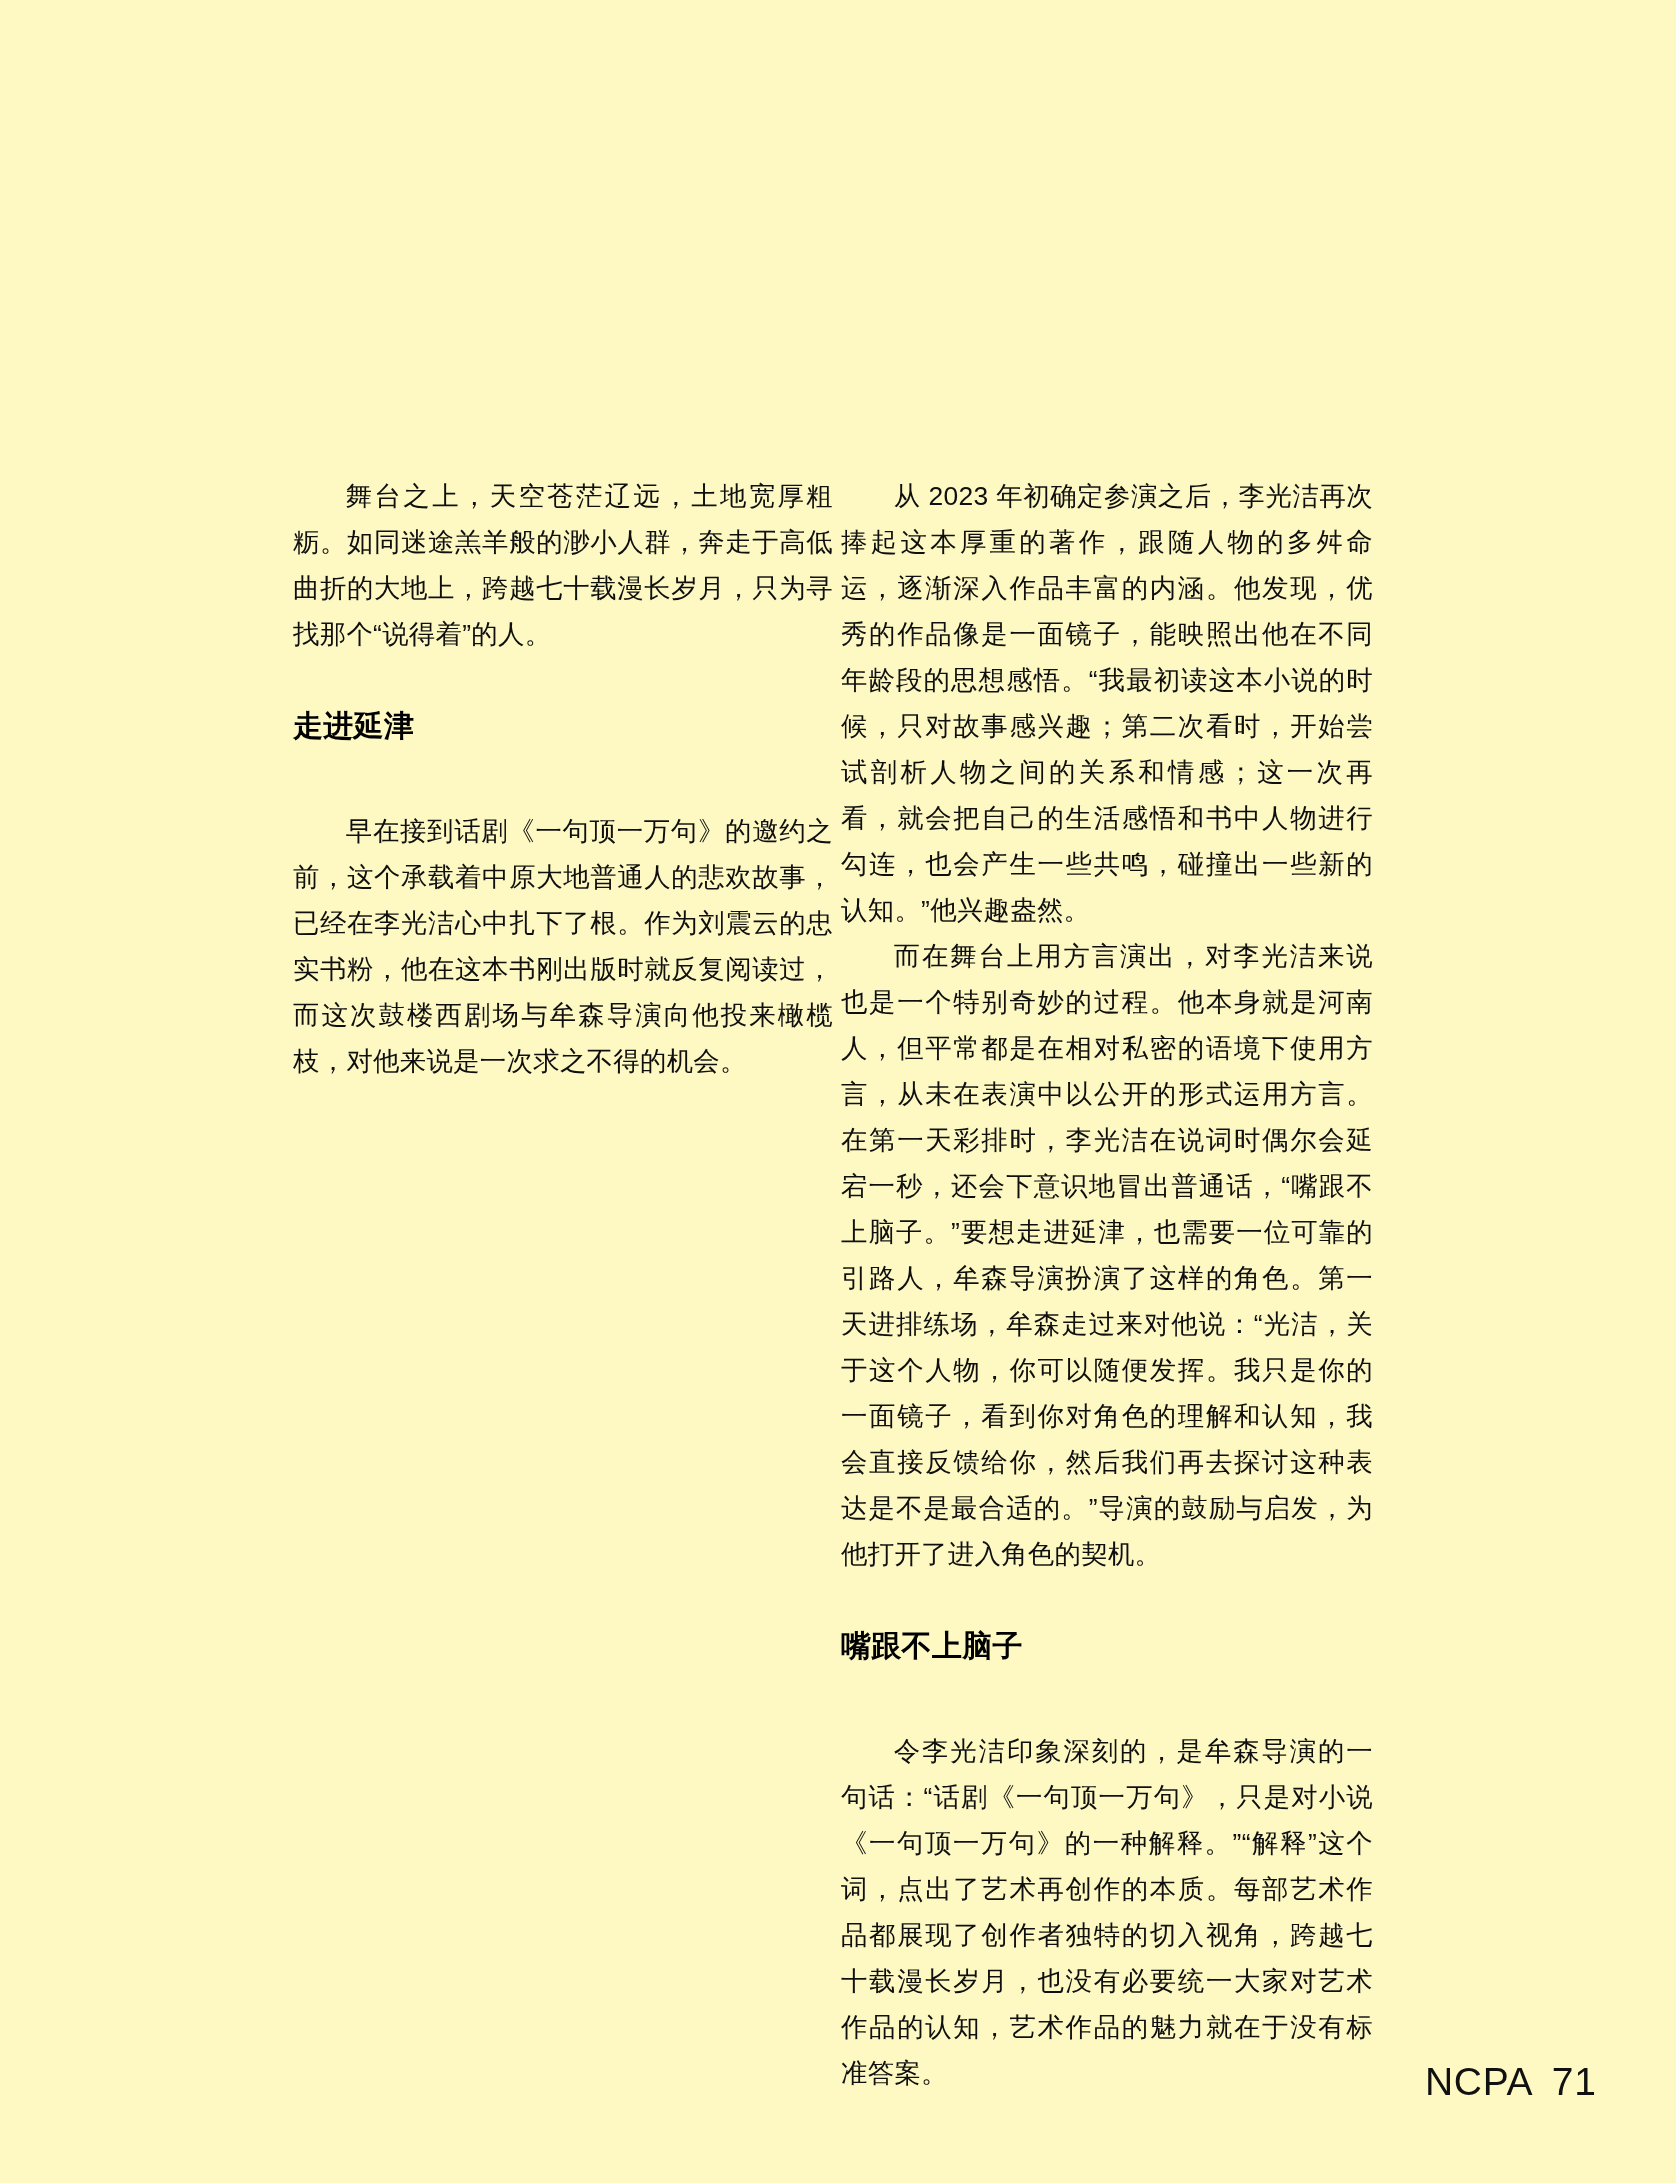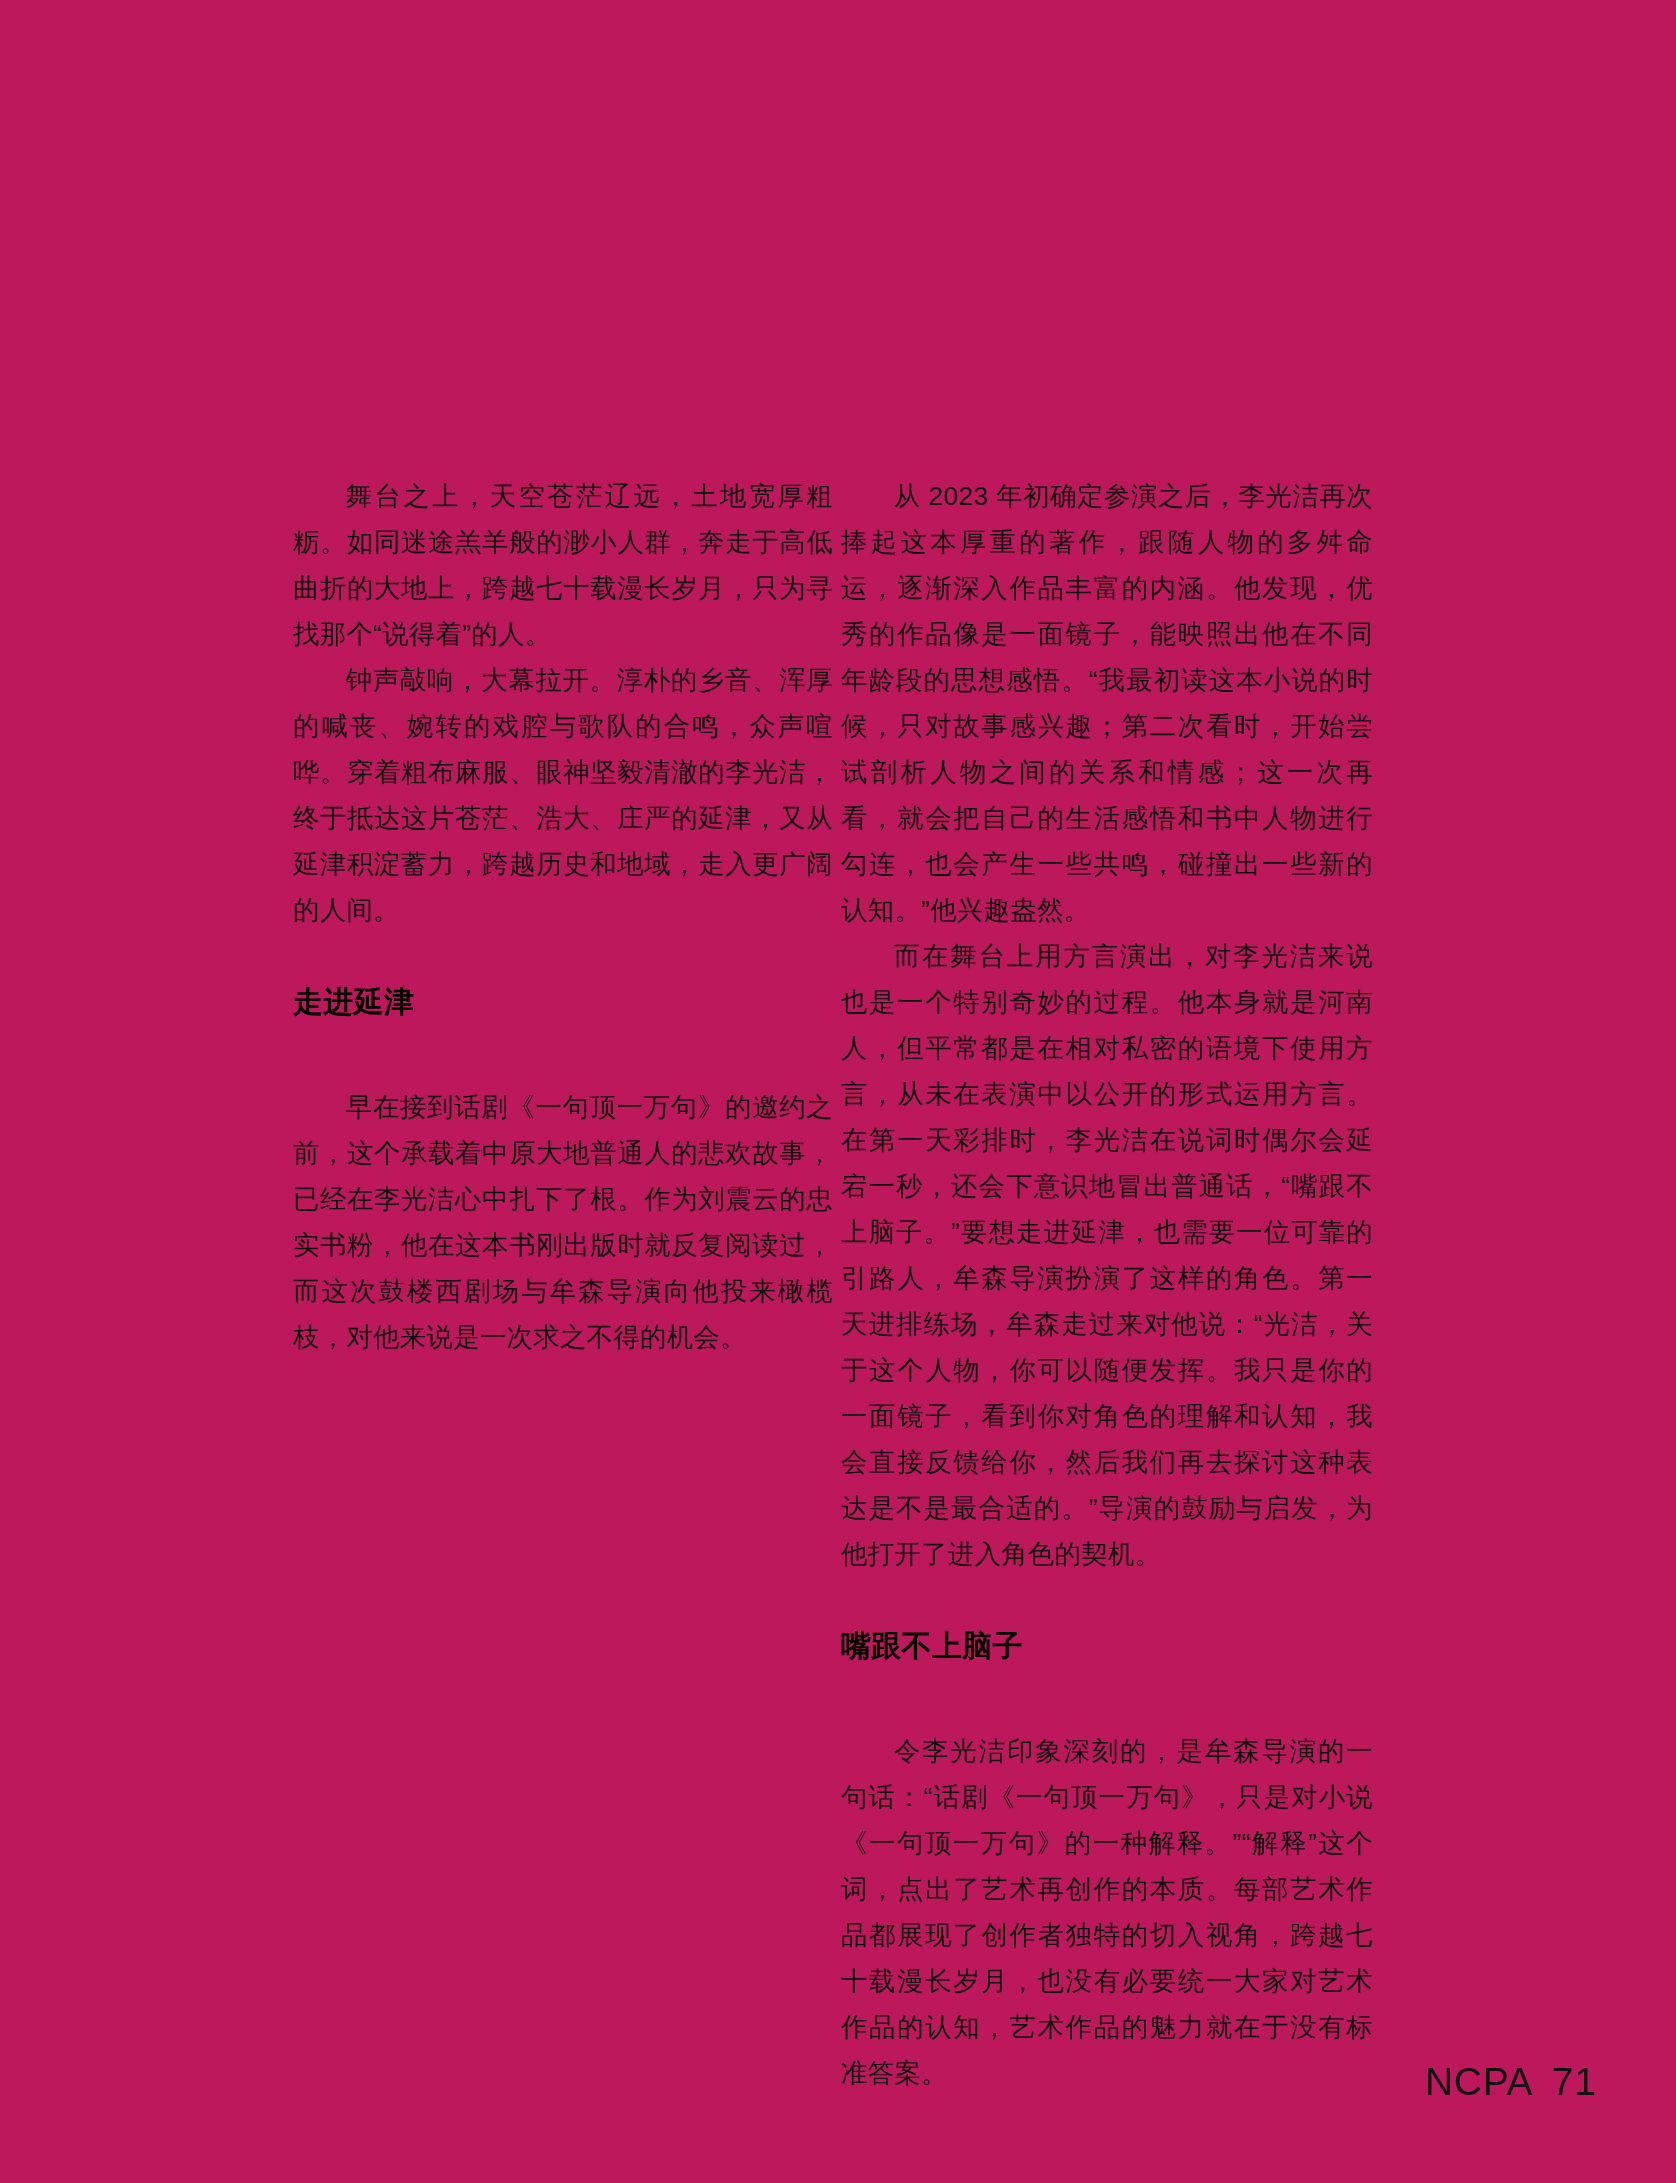--- a/index.html
+++ b/index.html
@@ -4,21 +4,21 @@
 <style>
   html, body {
     margin: 0;
     padding: 0;
     background: #ffffff;
   }
   .page {
     position: relative;
     width: 1676px;
     height: 2183px;
-    background: #be185d;
+    background: #fef9c3;
     overflow: hidden;
     font-family: "Liberation Sans", sans-serif;
     color: #0f0f0f;
   }
   .column {
     position: absolute;
     top: 473px;
   }
   .column-left {
     left: 293px;
@@ -62,21 +62,20 @@
     color: #111111;
   }
 </style>
 </head>
 <body>
 
 <div class="page">
 
   <div class="column column-left">
     <p>舞台之上，天空苍茫辽远，土地宽厚粗粝。如同迷途羔羊般的渺小人群，奔走于高低曲折的大地上，跨越七十载漫长岁月，只为寻找那个“说得着”的人。</p>
-    <p>钟声敲响，大幕拉开。淳朴的乡音、浑厚的喊丧、婉转的戏腔与歌队的合鸣，众声喧哗。穿着粗布麻服、眼神坚毅清澈的李光洁，终于抵达这片苍茫、浩大、庄严的延津，又从延津积淀蓄力，跨越历史和地域，走入更广阔的人间。</p>
     <h2>走进延津</h2>
     <p>早在接到话剧《一句顶一万句》的邀约之前，这个承载着中原大地普通人的悲欢故事，已经在李光洁心中扎下了根。作为刘震云的忠实书粉，他在这本书刚出版时就反复阅读过，而这次鼓楼西剧场与牟森导演向他投来橄榄枝，对他来说是一次求之不得的机会。</p>
   </div>
 
   <div class="column column-right">
     <p>从 2023 年初确定参演之后，李光洁再次捧起这本厚重的著作，跟随人物的多舛命运，逐渐深入作品丰富的内涵。他发现，优秀的作品像是一面镜子，能映照出他在不同年龄段的思想感悟。“我最初读这本小说的时候，只对故事感兴趣；第二次看时，开始尝试剖析人物之间的关系和情感；这一次再看，就会把自己的生活感悟和书中人物进行勾连，也会产生一些共鸣，碰撞出一些新的认知。”他兴趣盎然。</p>
     <p>而在舞台上用方言演出，对李光洁来说也是一个特别奇妙的过程。他本身就是河南人，但平常都是在相对私密的语境下使用方言，从未在表演中以公开的形式运用方言。在第一天彩排时，李光洁在说词时偶尔会延宕一秒，还会下意识地冒出普通话，“嘴跟不上脑子。”要想走进延津，也需要一位可靠的引路人，牟森导演扮演了这样的角色。第一天进排练场，牟森走过来对他说：“光洁，关于这个人物，你可以随便发挥。我只是你的一面镜子，看到你对角色的理解和认知，我会直接反馈给你，然后我们再去探讨这种表达是不是最合适的。”导演的鼓励与启发，为他打开了进入角色的契机。</p>
     <h2>嘴跟不上脑子</h2>
     <p>令李光洁印象深刻的，是牟森导演的一句话：“话剧《一句顶一万句》，只是对小说《一句顶一万句》的一种解释。”“解释”这个词，点出了艺术再创作的本质。每部艺术作品都展现了创作者独特的切入视角，跨越七十载漫长岁月，也没有必要统一大家对艺术作品的认知，艺术作品的魅力就在于没有标准答案。</p>
   </div>

